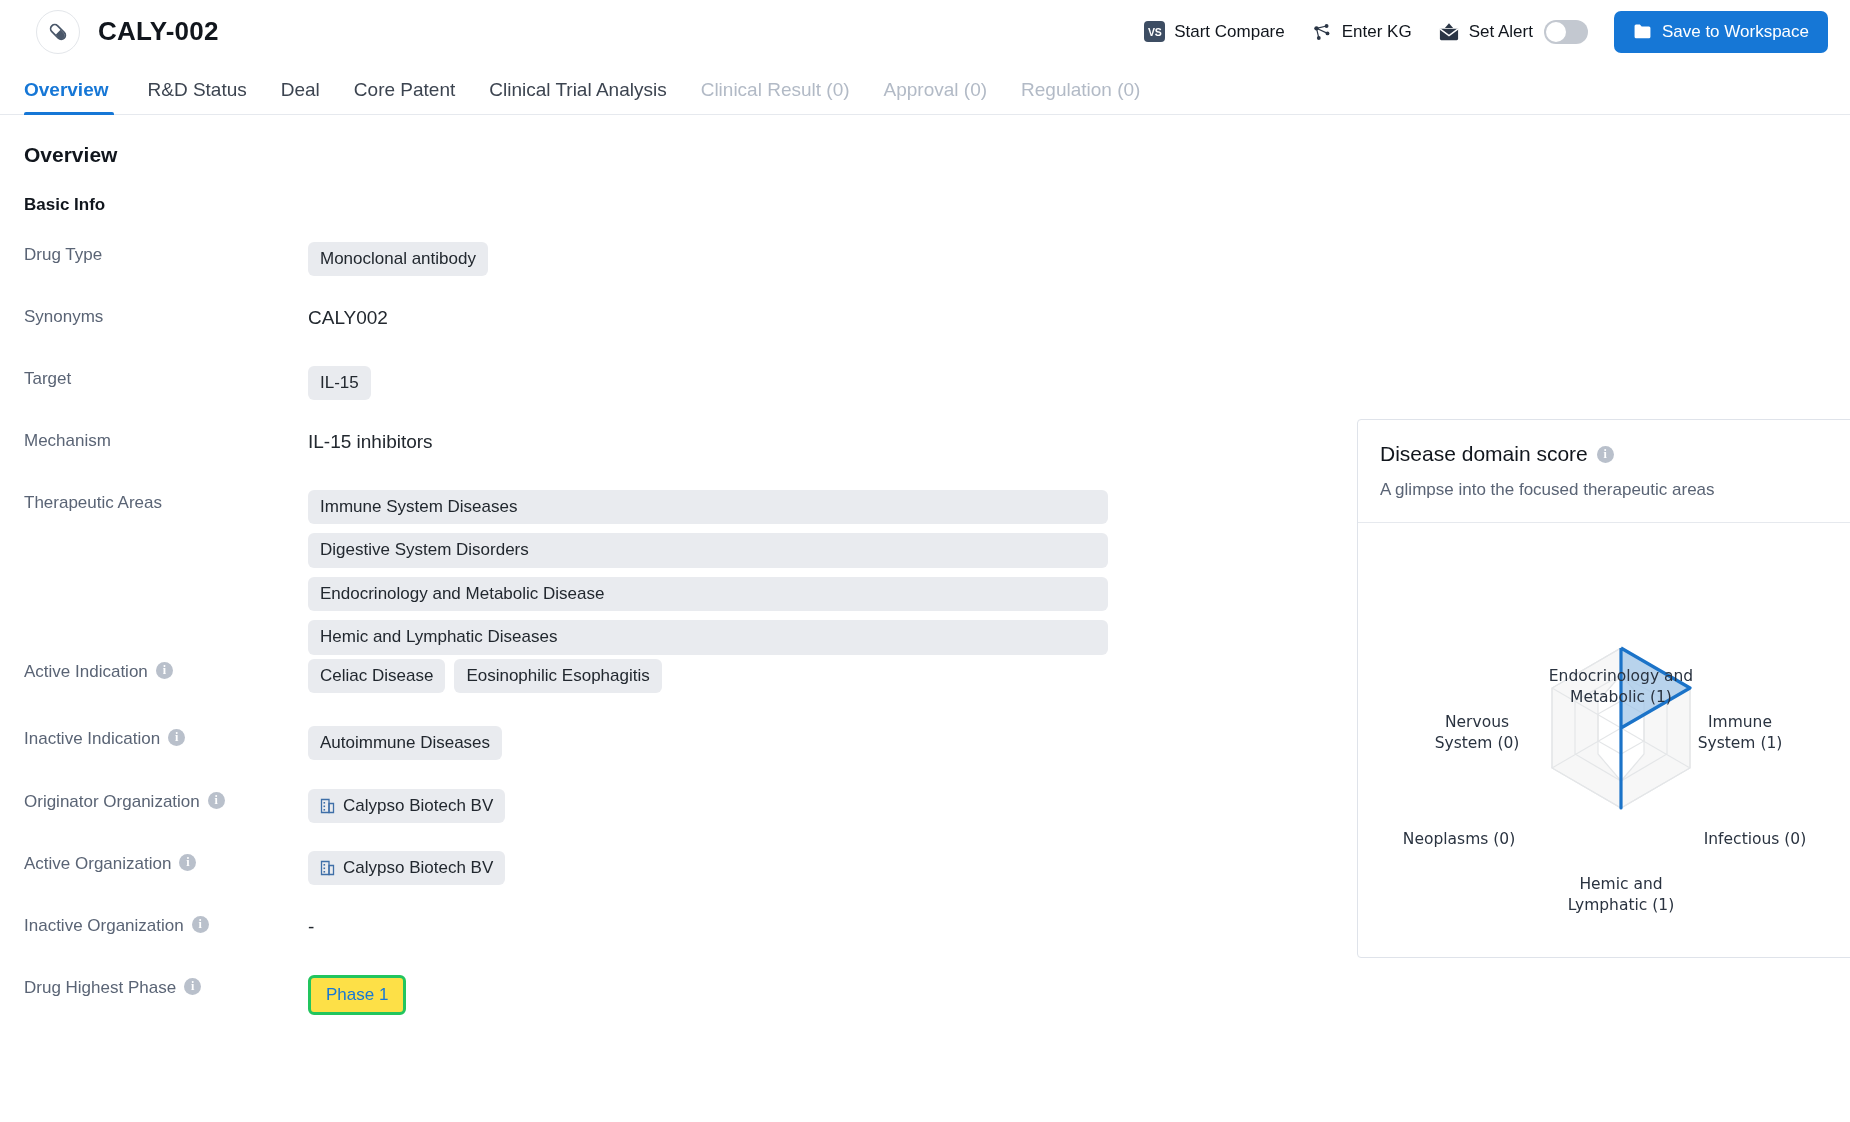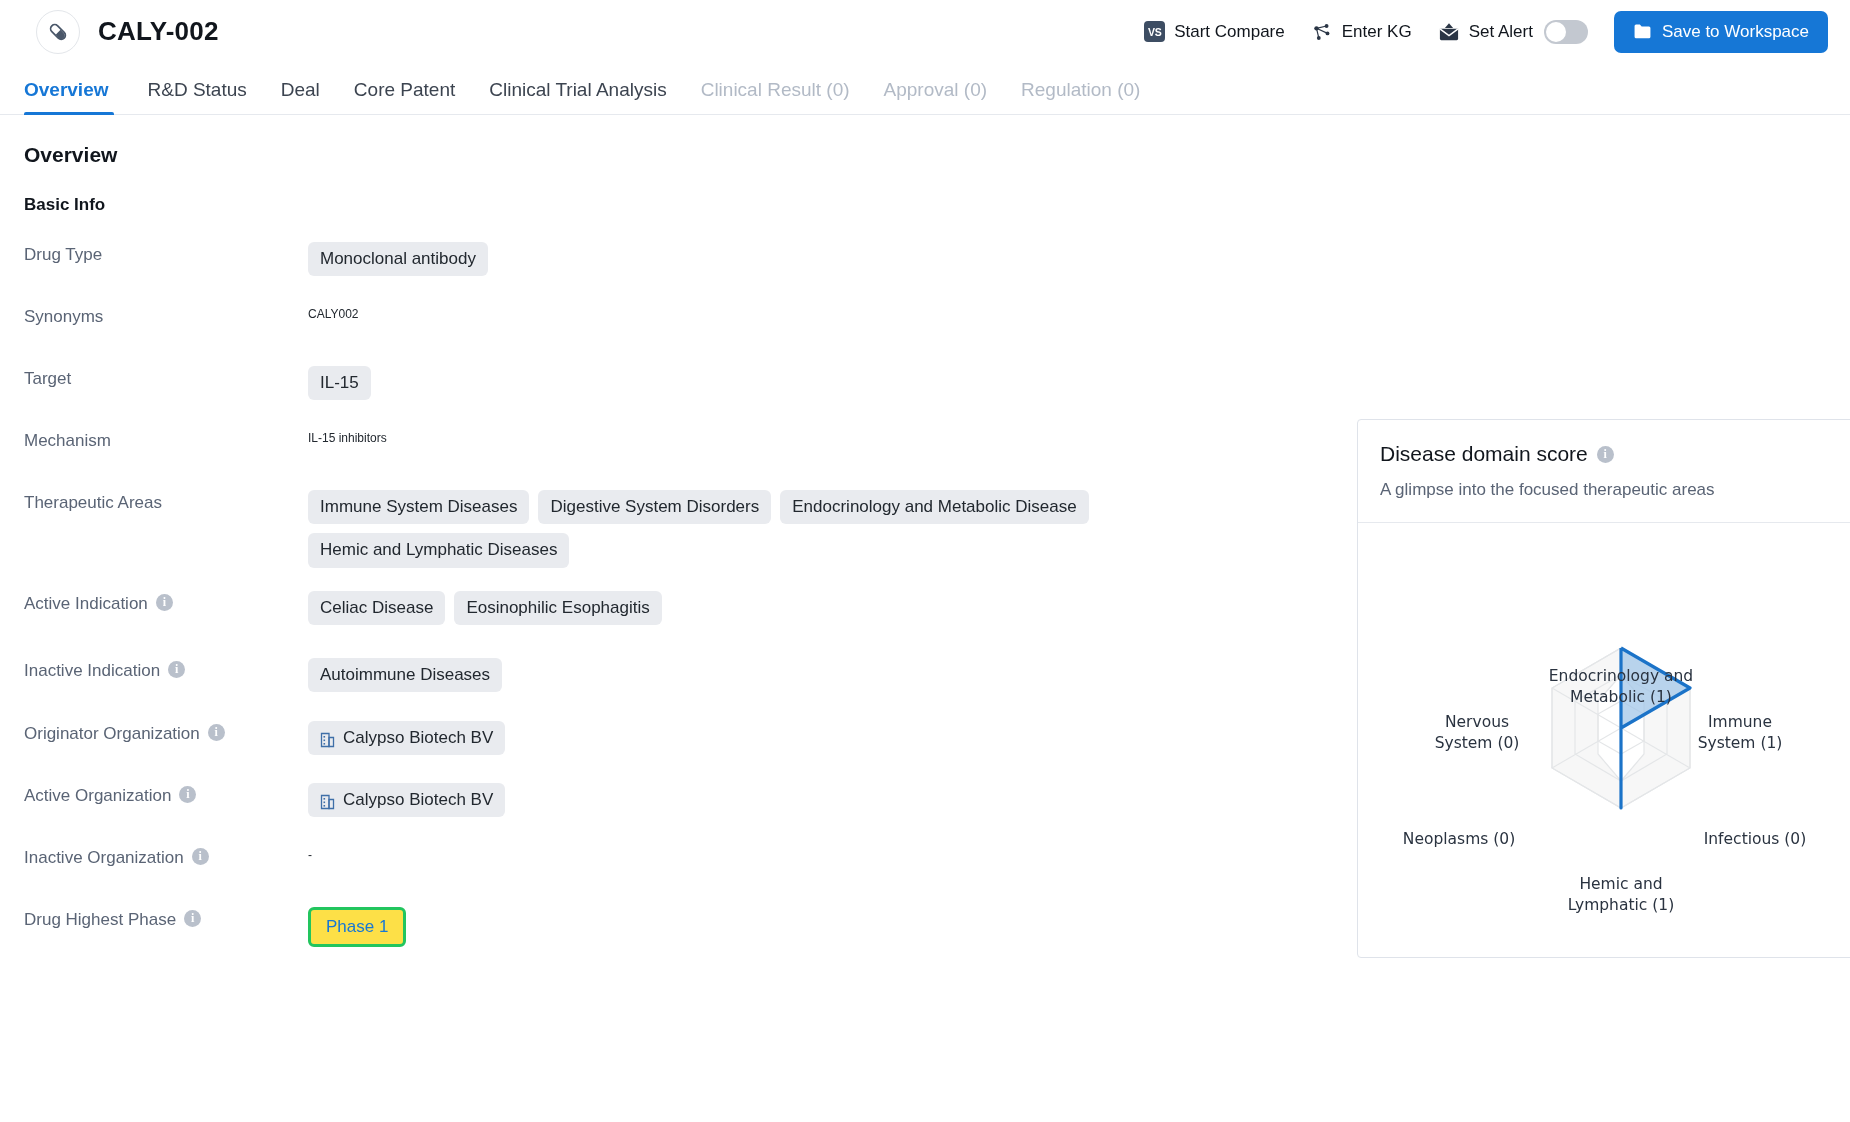--- a/index.html
+++ b/index.html
@@ -146,35 +146,35 @@
     padding-top: 7px;
   }
   .field-value {
     flex: 1;
     display: flex;
     flex-wrap: wrap;
     gap: 9px;
     padding-top: 4px;
   }
   .plain-value {
-    font-size: 12px;
+    font-size: 19px;
     color: #22282f;
     padding-top: 3px;
   }
   .chip {
     background: #e9ebef;
     border-radius: 6px;
     padding: 7px 12px;
     font-size: 17px;
     color: #22282f;
     cursor: pointer;
     white-space: nowrap;
     line-height: 1.2;
   }
-  .chip.with-icon { display: flex; align-items: flex-end; gap: 8px; }
+  .chip.with-icon { display: flex; align-items: center; gap: 8px; }
   .phase-badge {
     border: 3px solid #22c55e;
     color: #1677d6;
     border-radius: 6px;
     background: #fde047;
     padding: 7px 15px;
     font-size: 17px;
     cursor: pointer;
     white-space: nowrap;
     line-height: 1.2;
@@ -334,21 +334,21 @@
       </div>
       <div class="field-value">
         <span class="plain-value">IL-15 inhibitors</span>
       </div>
     </div>
 
     <div class="field-row" style="min-height:101px;">
       <div class="field-label">
         <span>Therapeutic Areas</span>
       </div>
-      <div class="field-value" style="max-width:800px;">
+      <div class="field-value" style="max-width:800px;flex-direction:column;">
         <span class="chip">Immune System Diseases</span>
         <span class="chip">Digestive System Disorders</span>
         <span class="chip">Endocrinology and Metabolic Disease</span>
         <span class="chip">Hemic and Lymphatic Diseases</span>
       </div>
     </div>
 
     <div class="field-row" style="min-height:67px;">
       <div class="field-label">
         <span>Active Indication</span>

